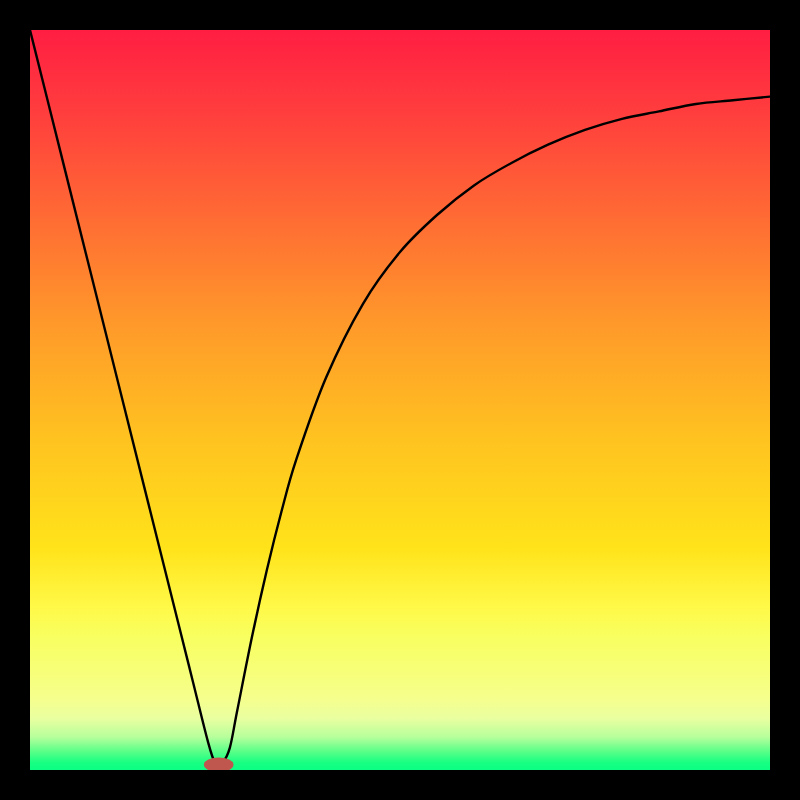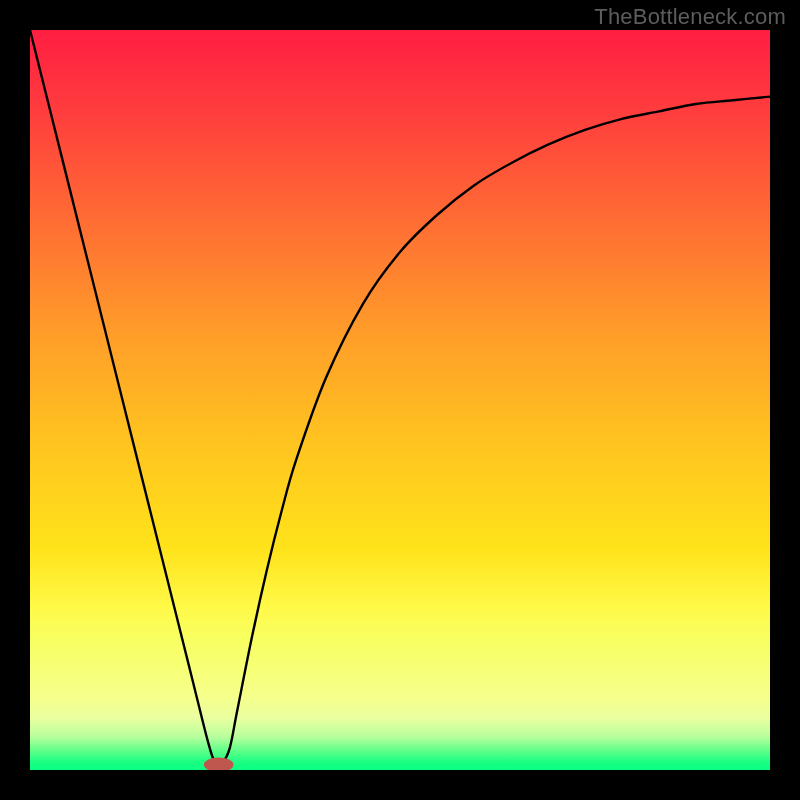--- a/index.html
+++ b/index.html
@@ -37,21 +37,20 @@
   .plot-area svg {
     width: 740px;
     height: 740px;
     display: block;
   }
 </style>
 </head>
 <body>
 
 <div class="frame">
-  <div class="watermark">TheBottleneck.com</div>
   <div class="plot-area">
     <svg viewBox="0 0 740 740" preserveAspectRatio="none">
       <defs>
         <linearGradient id="bg-grad" x1="0" y1="0" x2="0" y2="1">
             <stop offset="0%" stop-color="#ff1e42"></stop>
             <stop offset="10%" stop-color="#ff3a3e"></stop>
             <stop offset="25%" stop-color="#ff6a34"></stop>
             <stop offset="40%" stop-color="#ff9a2a"></stop>
             <stop offset="55.00000000000001%" stop-color="#ffc220"></stop>
             <stop offset="70%" stop-color="#ffe31a"></stop>

